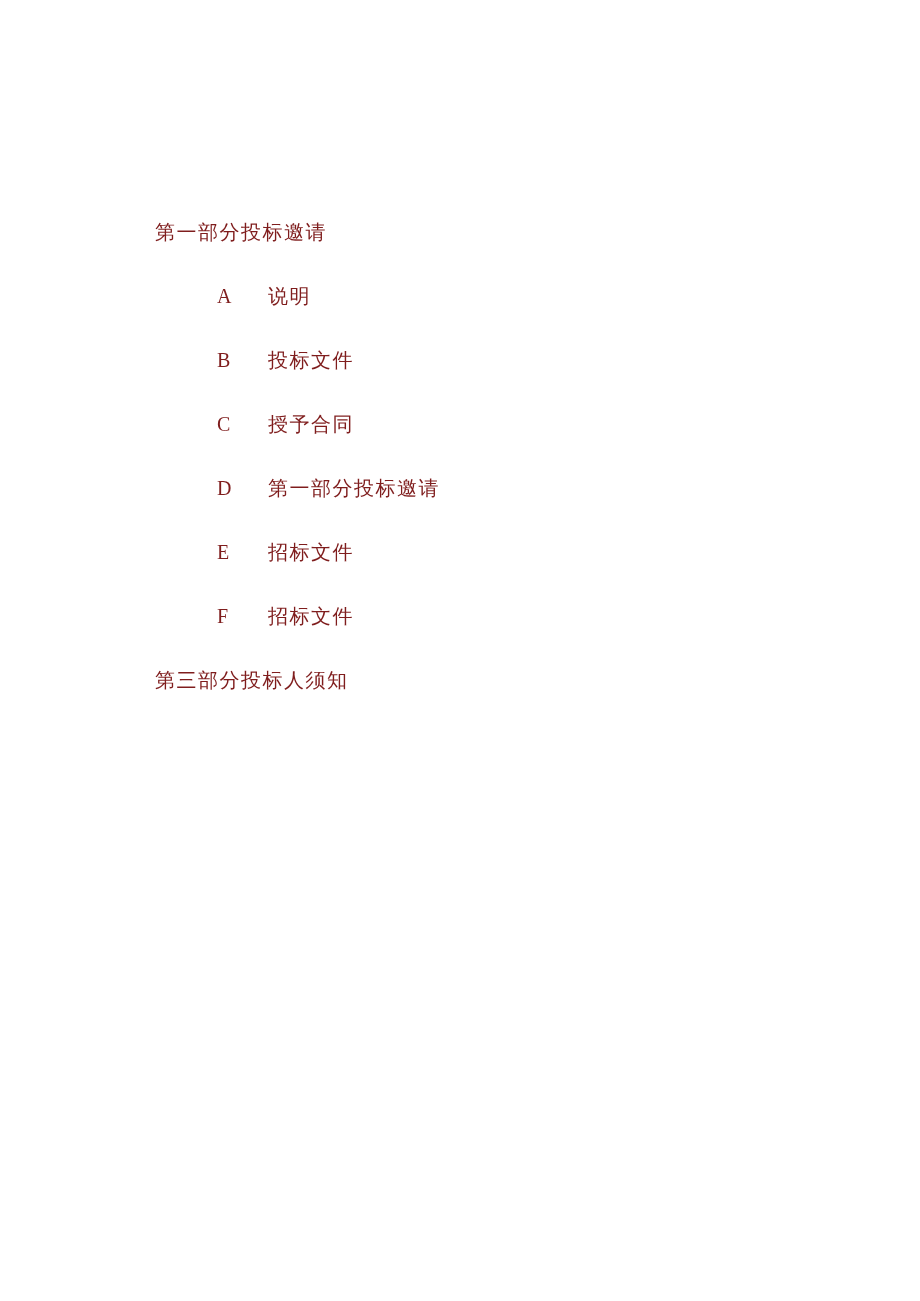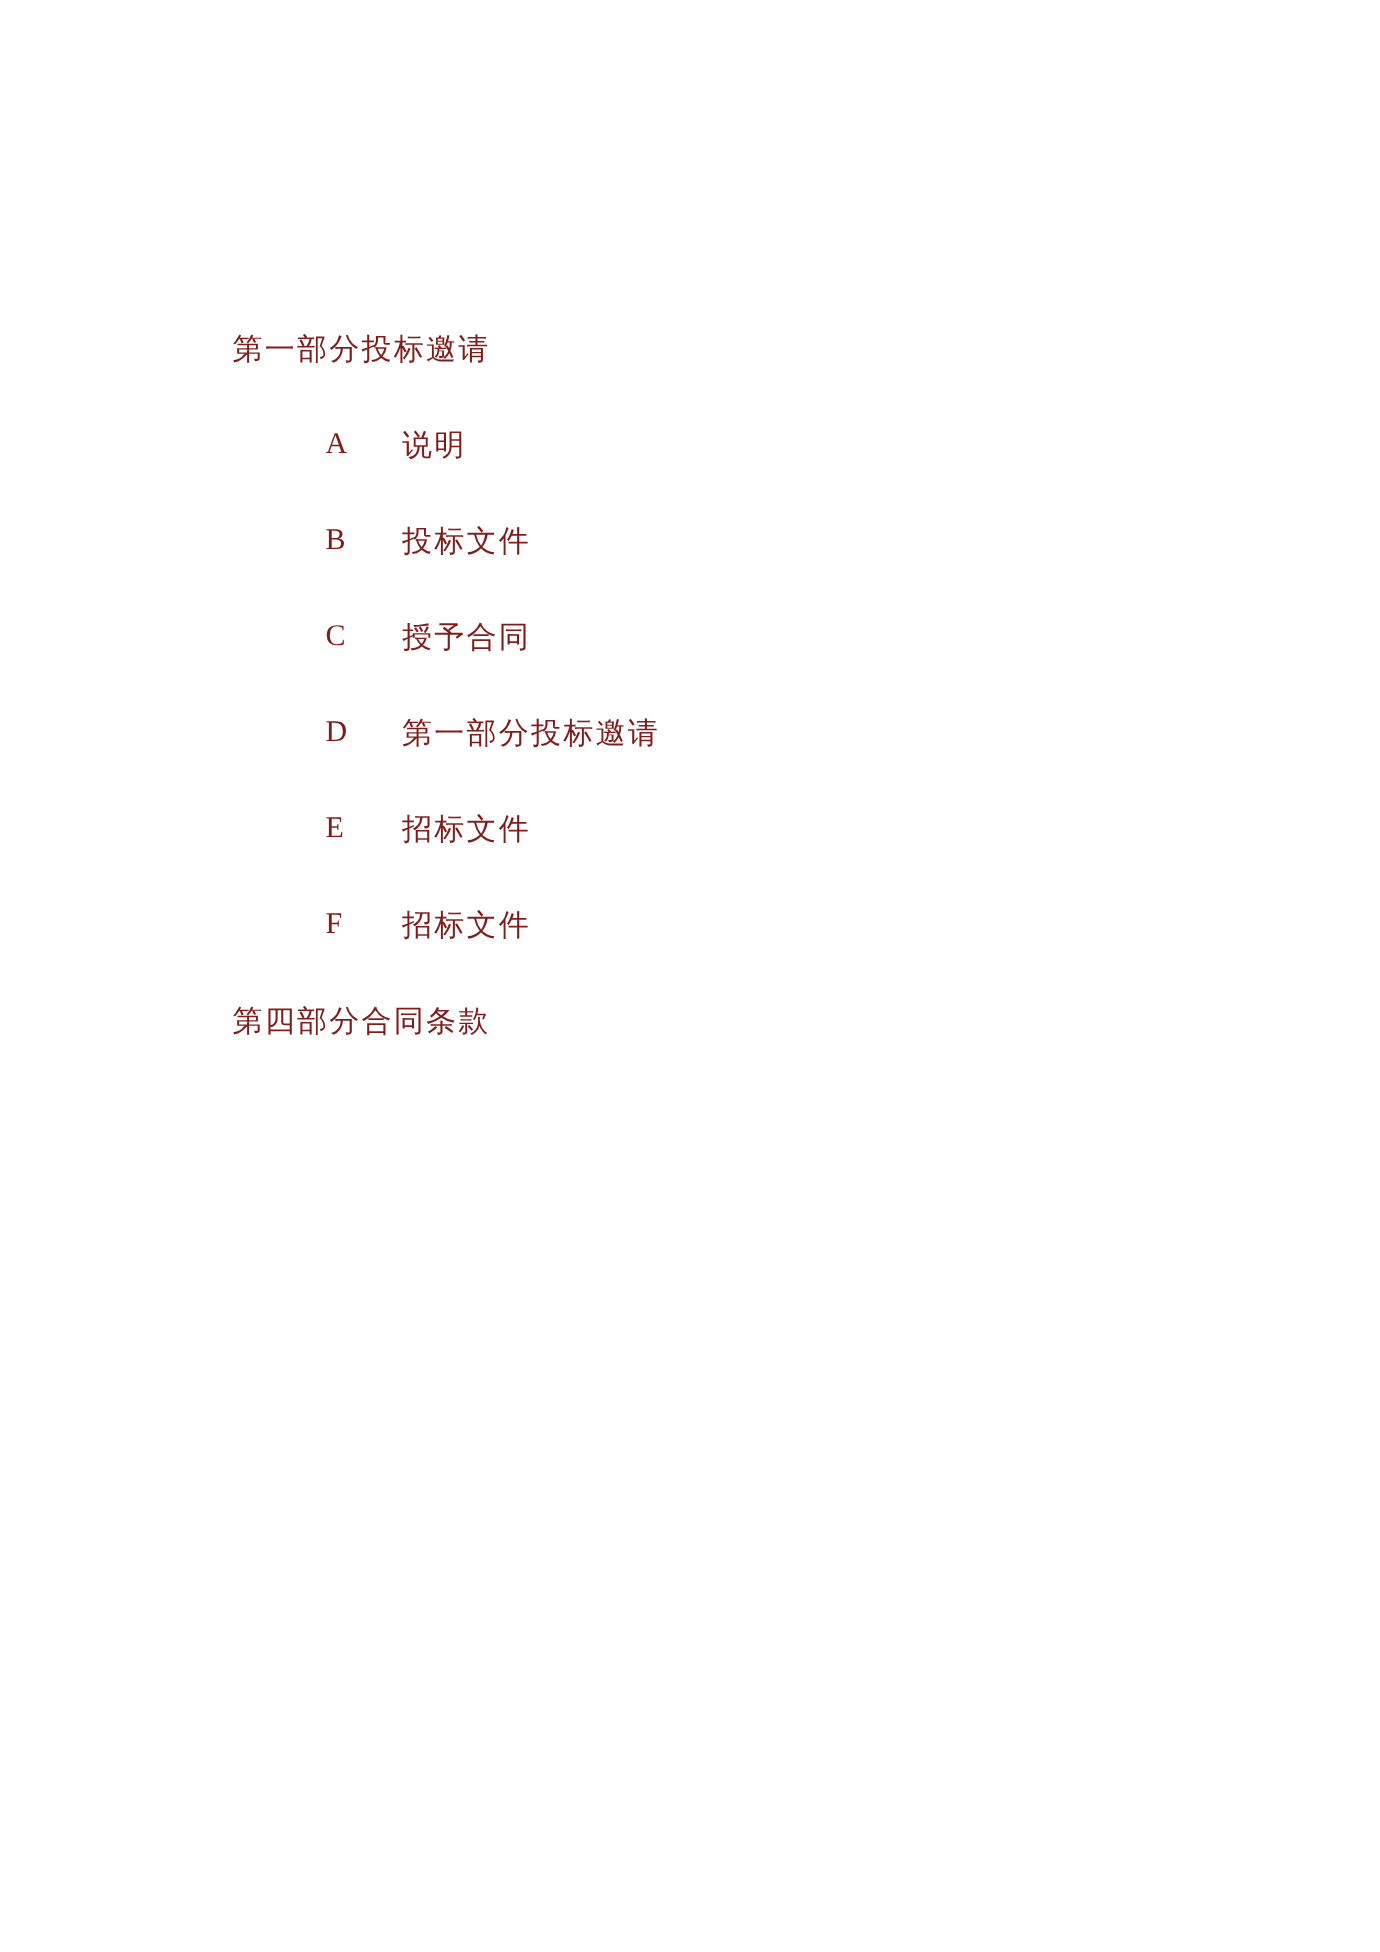--- a/index.html
+++ b/index.html
@@ -76,16 +76,16 @@
       </div>
       <div class="toc-row section">
         <span class="letter">E</span>
         <span class="label">招标文件</span>
       </div>
       <div class="toc-row section">
         <span class="letter">F</span>
         <span class="label">招标文件</span>
       </div>
       <div class="toc-row part">
-        <span class="label">第四部分合同条款</span>
+        <span class="label">第三部分投标人须知</span>
       </div>
     </div>
 </div>
 
 </body></html>

